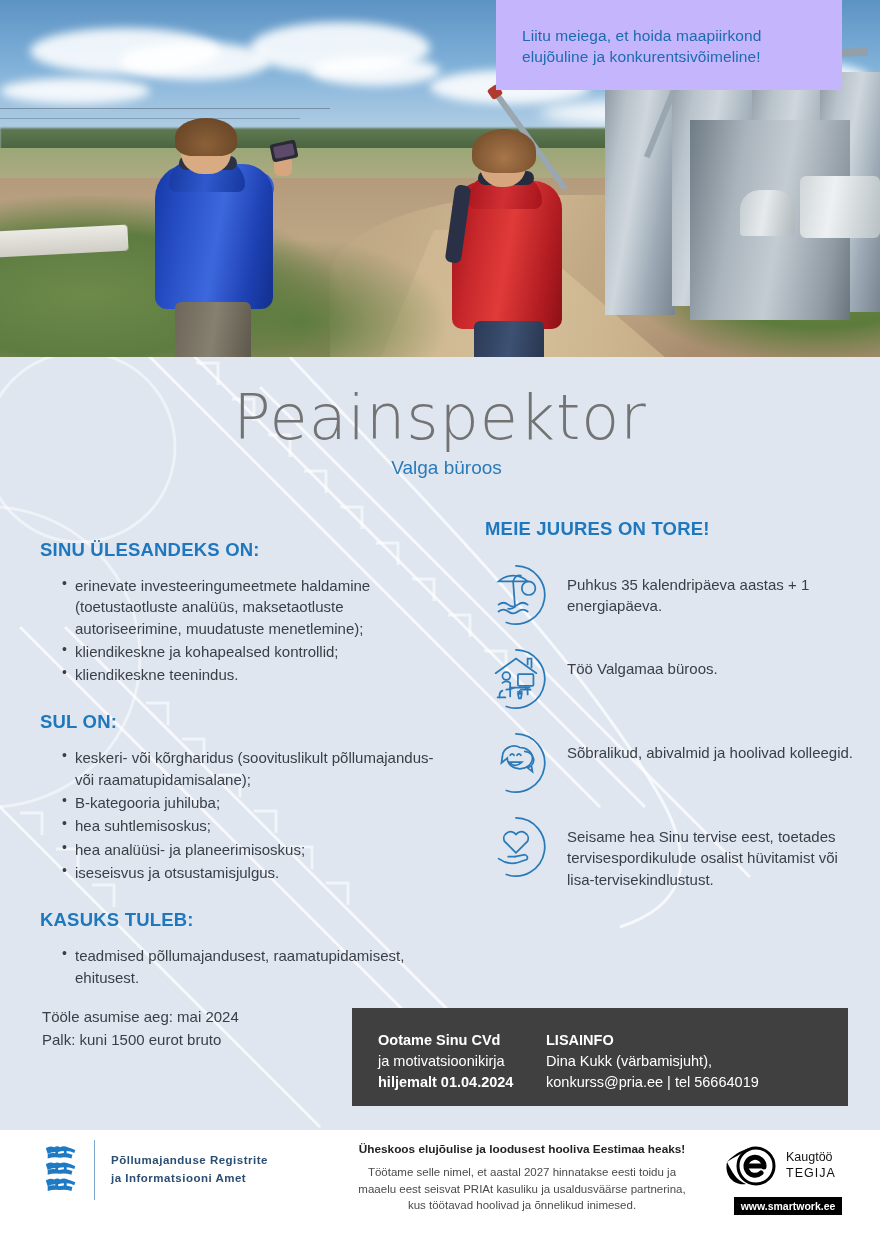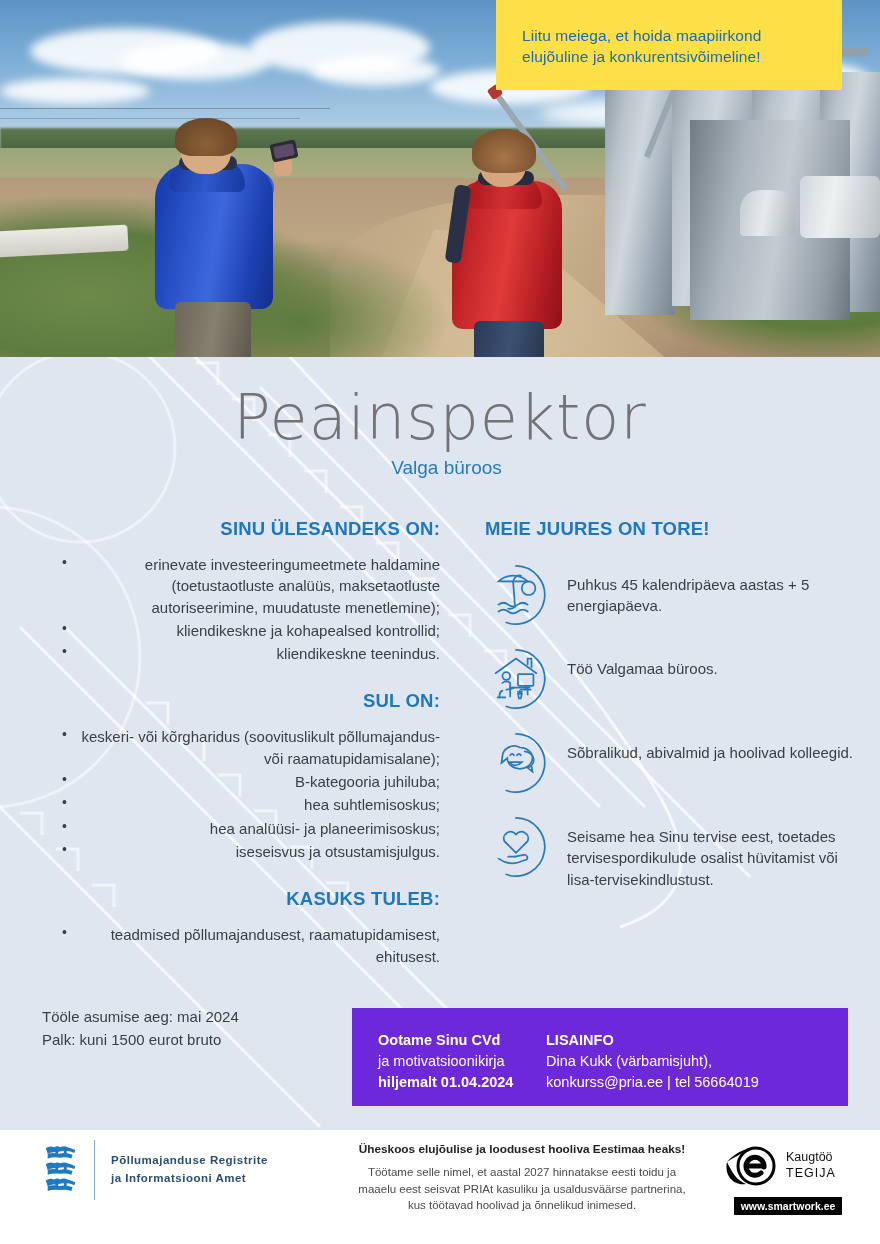--- a/index.html
+++ b/index.html
@@ -151,42 +151,42 @@
   .pr-hair{ position:absolute; left:20px; top:4px; width:64px; height:44px;
     background: radial-gradient(ellipse at 50% 65%, #a8764a 0%, #7d5430 70%); border-radius:50% 50% 34% 34%;}
   .pr-legs{ position:absolute; left:22px; top:196px; width:70px; height:56px;
     background: linear-gradient(100deg,#2b3a55,#3d5173 50%,#26344c); border-radius:6px;}
   .pr-strap{ position:absolute; left:-2px; top:60px; width:16px; height:78px;
     background:#2a3146; border-radius:6px; transform: rotate(8deg);}
 
   
   .header-note {
     position:absolute; left: 496px; top: 0; width: 346px; height: 90px;
-    background:#fde047; padding: 26px 24px 0 26px;
+    background:#c4b5fd; padding: 26px 24px 0 26px;
   }
   .header-note p {
     color:#1c6bb0; font-size: 15.5px; line-height: 1.35; font-weight: 400;
     letter-spacing:.1px;
   }
 
   
   .wm { position:absolute; left:0; top:357px; width:880px; height:775px; overflow:hidden; pointer-events:none;}
   .wm svg { position:absolute; left:-40px; top:-30px; }
 
   
   .title-wrap { position:absolute; left:0; top:385px; width:880px; text-align:center; }
   .job-title {
     font-family: "DejaVu Sans", sans-serif;
     font-size: 62px; font-weight: 300; color:#737373; letter-spacing: 1px;
     line-height: 1.06;
   }
   .job-sub { margin-top: 6px; font-size: 19px; color:#2a7ab9; font-weight:400;padding-left:13px; }
 
   
-  .col-left { position:absolute; left: 40px; top: 518px; width: 400px; text-align: right; }
+  .col-left { position:absolute; left: 40px; top: 539px; width: 400px; }
   .col-right{ position:absolute; left: 485px; top: 518px; width: 370px; }
 
   h2.sec {
     color:#1f78bd; font-size: 18.5px; font-weight: 700; letter-spacing:.2px;
     margin-bottom: 14px;
   }
   .sec-block { margin-bottom: 26px; }
   ul.items { list-style:none; padding-left: 22px; }
   ul.items li {
     position:relative; color:#3a3f45; font-size:15px; line-height:1.42;
@@ -202,21 +202,21 @@
   .benefit-text { color:#3a3f45; font-size:15px; line-height:1.42; padding-top: 10px; }
 
   
   .start-info {
     position:absolute; left: 42px; top: 1006px; color:#3a3f45; font-size:15px; line-height:1.5;
   }
 
   
   .cta {
     position:absolute; left: 352px; top: 1008px; width: 496px; height: 98px;
-    background:#6d28d9; color:#fff; display:flex; padding: 22px 0 0 26px;
+    background:#404040; color:#fff; display:flex; padding: 22px 0 0 26px;
   }
   .cta-col { font-size: 14.5px; line-height: 1.45; }
   .cta-col.a { width: 168px; }
   .cta-col b { font-weight:700; display:block; }
   .cta-col .lineb { font-weight:700;margin-top:48px; }
 
   
   .footer { position:absolute; left:0; top: 1130px; width:880px; height:114px; background:#fff; }
   .logo-block { position:absolute; left: 42px; top: 10px; display:flex; align-items:center; }
   .coat { width: 38px; height: 56px; }
@@ -392,21 +392,21 @@
           <path d="M32 2a30 30 0 1 1-10 58.4"></path>
           <path d="M14 18 C22 10, 36 10, 44 18 Z"></path>
           <path d="M29 18 C31 12, 34 11, 37 12"></path>
           <path d="M29 18 L31 44"></path>
           <path d="M31 44 q-3 3 -7 2"></path>
           <circle cx="45" cy="25" r="7"></circle>
           <path d="M14 42 q5-4 10 0 t10 0 t10 0"></path>
           <path d="M14 49 q5-4 10 0 t10 0 t10 0"></path>
         </svg>
       </div>
-      <div class="benefit-text">Puhkus 45 kalendripäeva aastas + 5 energiapäeva.</div>
+      <div class="benefit-text">Puhkus 35 kalendripäeva aastas + 1 energiapäeva.</div>
     </div>
 
     <div class="benefit">
       <div class="benefit-icon">
         <svg viewBox="0 0 64 64" width="62" height="62" fill="none" stroke="#2a7ab9" stroke-width="1.8" stroke-linecap="round">
           <path d="M32 2a30 30 0 1 1-10 58.4"></path>
           <path d="M11 26 L32 11 L53 26"></path>
           <path d="M44 17 L44 11 L48 11 L48 20"></path>
           <rect x="34" y="27" width="16" height="12" rx="1"></rect>
           <path d="M42 39 L42 43 M37 43 L47 43"></path>

